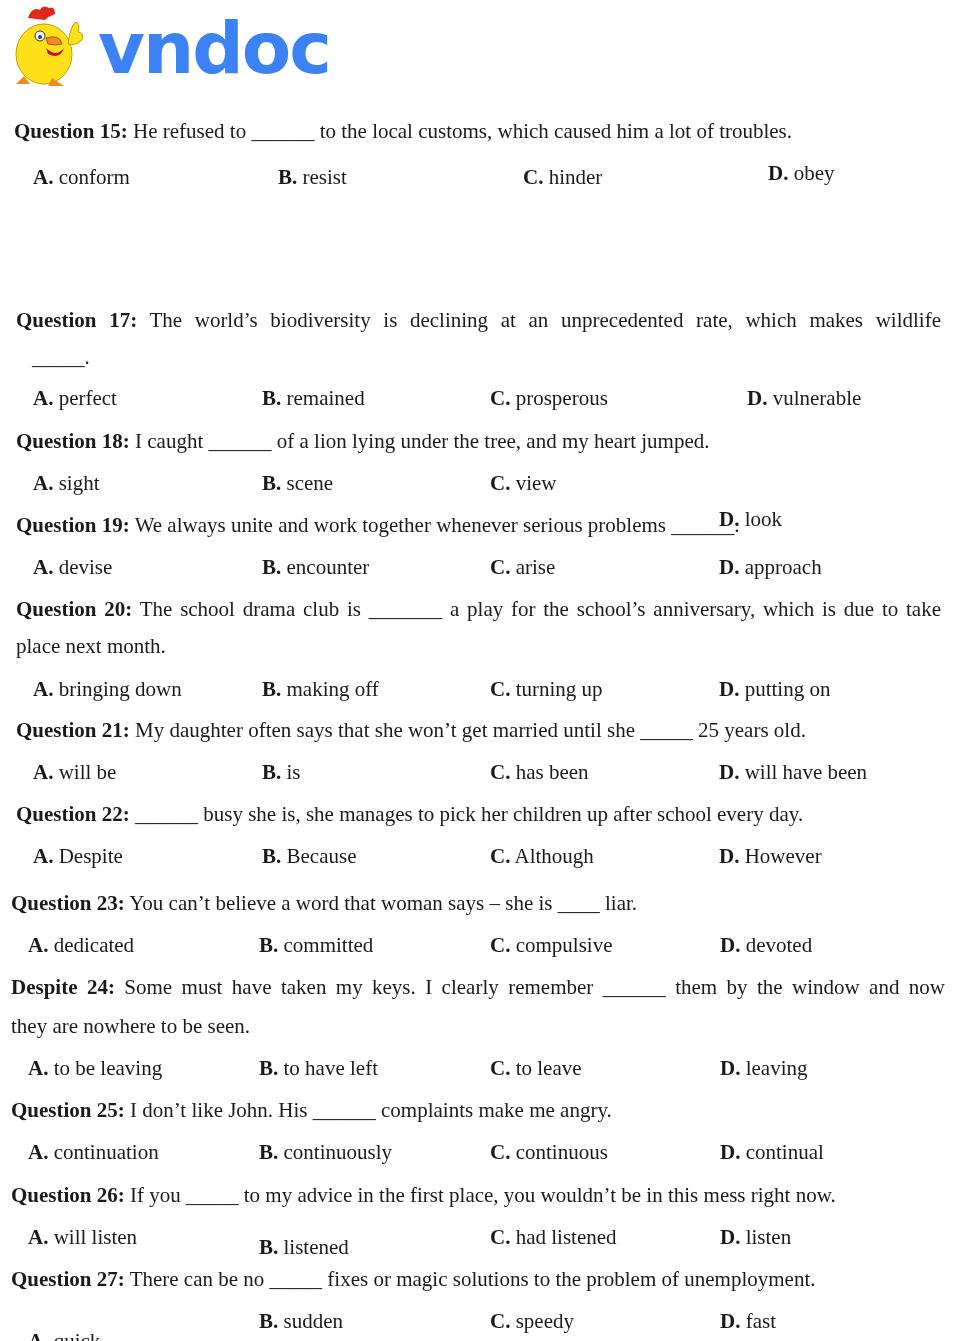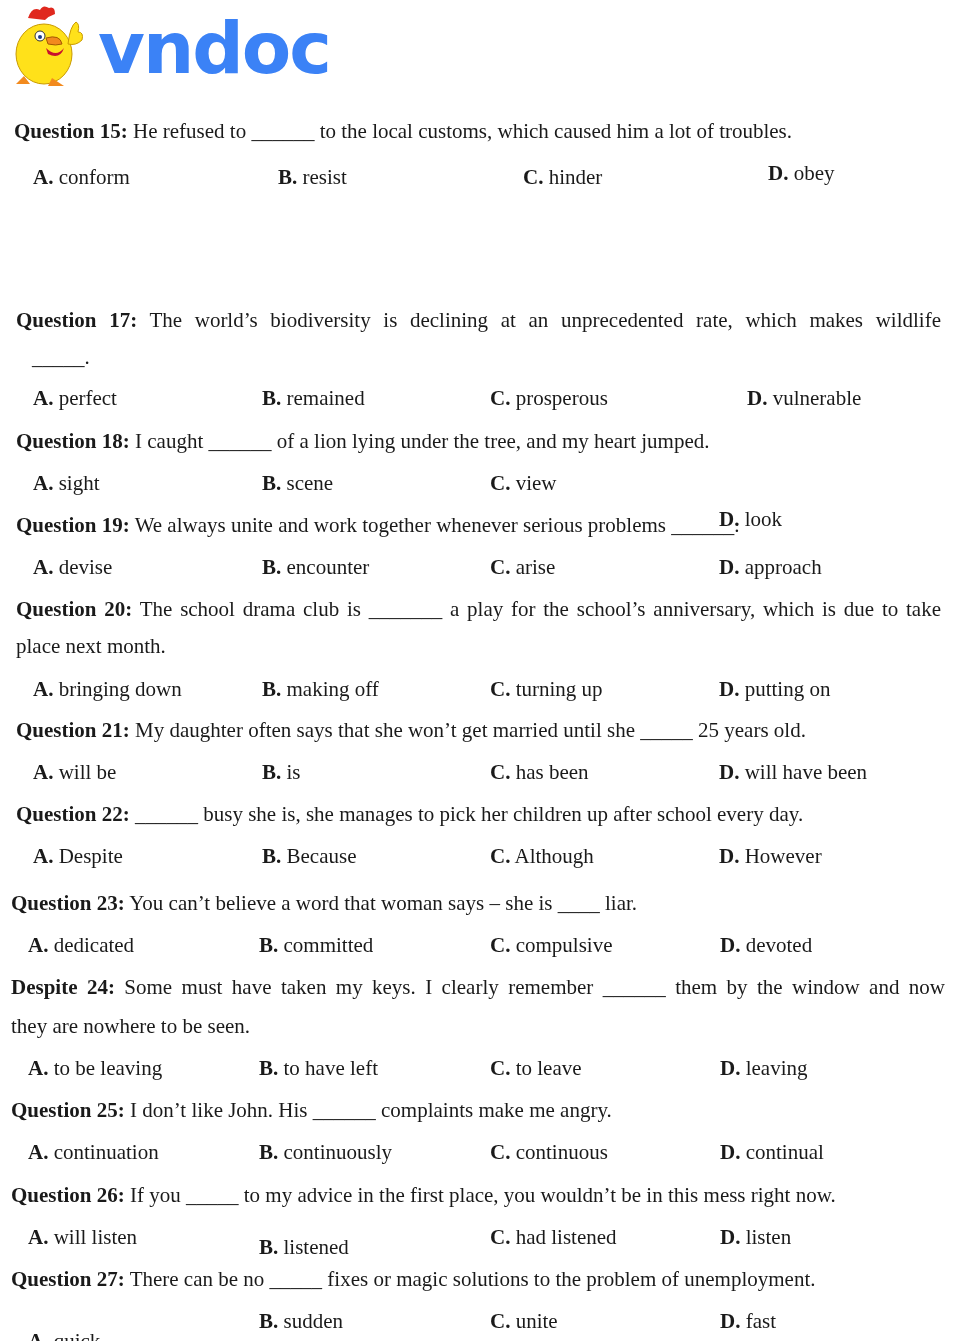--- a/index.html
+++ b/index.html
@@ -169,14 +169,14 @@
 <div class="opt" style="left:720px; top:1224px;"><span class="letter">D.</span> <span>listen</span></div>
 
 <div class="q" style="left:11px; top:1266px;">
   <span class="label">Question 27:</span>
   <span>There can be no</span>
   <span>_____</span>
   <span>fixes or magic solutions to the problem of unemployment.</span>
 </div>
 <div class="opt" style="left:28px; top:1308px;margin-top:20px;"><span class="letter">A.</span> <span>quick</span></div>
 <div class="opt" style="left:259px; top:1308px;"><span class="letter">B.</span> <span>sudden</span></div>
-<div class="opt" style="left:490px; top:1308px;"><span class="letter">C.</span> <span>unite</span></div>
+<div class="opt" style="left:490px; top:1308px;"><span class="letter">C.</span> <span>speedy</span></div>
 <div class="opt" style="left:720px; top:1308px;"><span class="letter">D.</span> <span>fast</span></div>
 
 </body></html>

